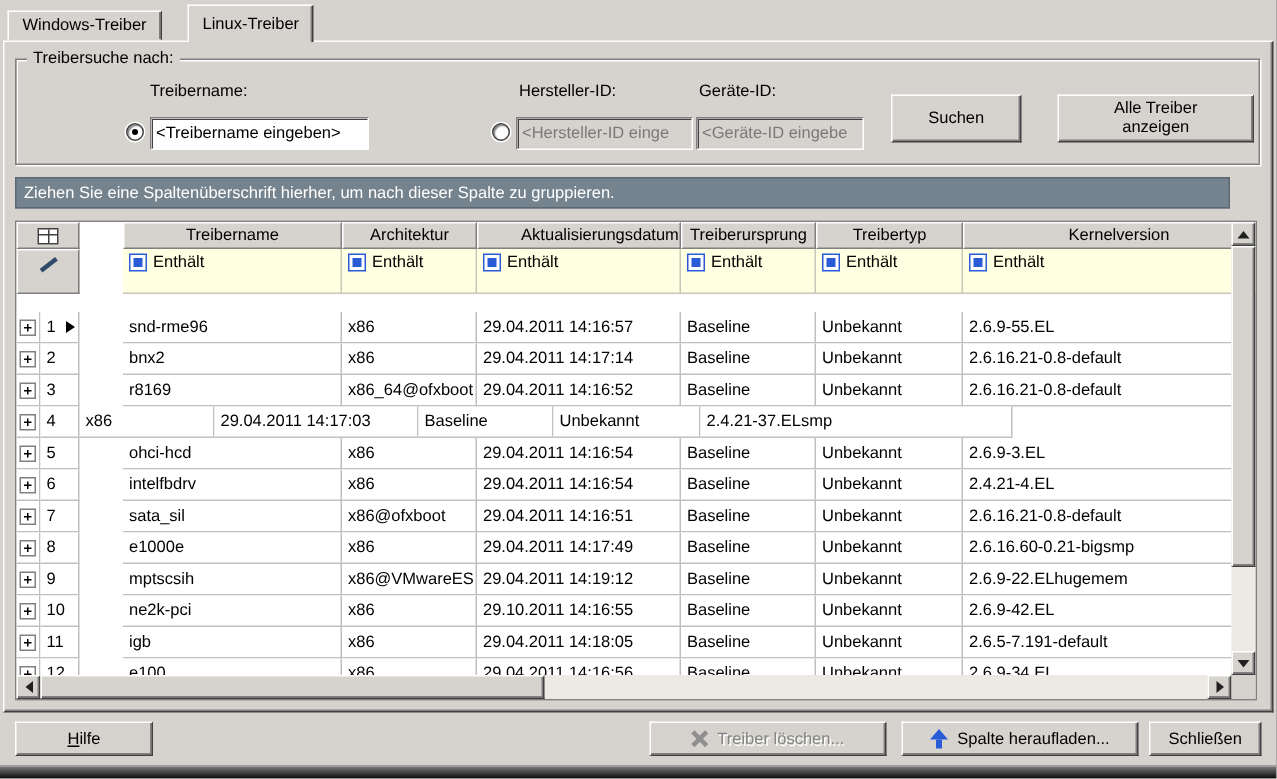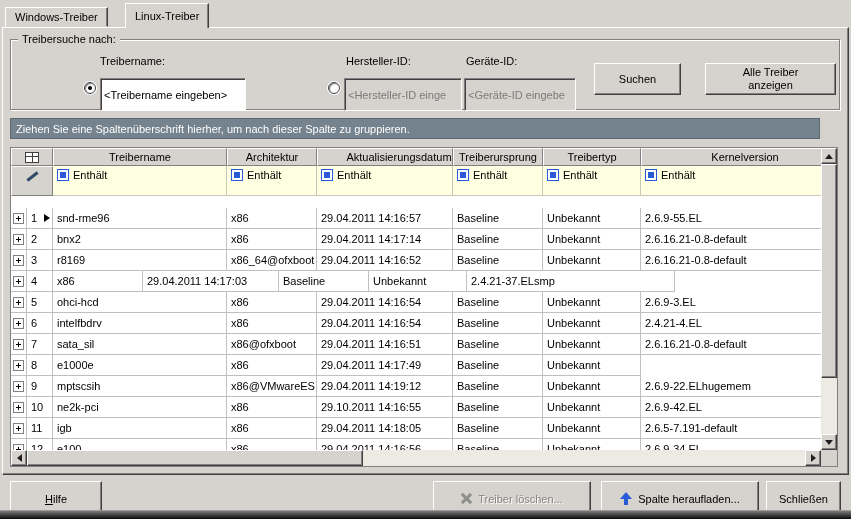--- a/index.html
+++ b/index.html
@@ -34,21 +34,21 @@
     box-shadow: inset -1px -1px 0 #808080;
   }
   
   .groupbox {
     position:absolute; left:10px; top:39px; width:830px; height:71px;
     border:1px solid #808080; box-shadow: 1px 1px 0 #ffffff, inset 1px 1px 0 #ffffff;
   }
   .legend { position:absolute; left:18px; top:33px; background:#d6d3ce; padding:0 4px; z-index:2; }
   .flabel { position:absolute; top:55px; white-space:nowrap; }
   .field {
-    position:absolute; top:78px; height:33px; font-family:inherit; font-size:11px;
+    position:absolute; top:78px; height:22px; font-family:inherit; font-size:11px;
     padding:1px 3px; background:#ffffff;
     border:1px solid; border-color:#808080 #ffffff #ffffff #808080;
     box-shadow: inset 1px 1px 0 #404040;
   }
   .field:disabled { background:#d6d3ce; color:#7a7a7a; }
   .radio {
     position:absolute; top:82px; width:12px; height:12px; border-radius:50%;
     background:#ffffff; border:1px solid #404040;
     box-shadow: inset 1px 1px 1px #808080, 0 0 0 1px #ffffff;
   }
@@ -66,21 +66,21 @@
   .grid {
     position:absolute; left:10px; top:147px; width:828px; height:320px;
     background:#ffffff; border:1px solid #808080; overflow:hidden;
   }
   .grid-header { position:absolute; left:0; top:0; width:810px; height:18px; display:flex; }
   .hcell {
     background:#d6d3ce; border:1px solid; border-color:#ffffff #808080 #808080 #ffffff;
     display:flex; align-items:center; justify-content:center;
     overflow:hidden; white-space:nowrap; flex:0 0 auto;
   }
-  .w-corner{width:42px;} .w-name{width:174px;} .w-arch{width:90px;} .w-date{width:136px;padding-left:28px;}
+  .w-corner{width:42px;} .w-name{width:146px;margin-left:29px;} .w-arch{width:90px;} .w-date{width:136px;padding-left:28px;}
   .w-origin{width:90px;} .w-type{width:98px;} .w-kernel{width:208px;}
   .filter-row { position:absolute; left:0; top:18px; width:810px; height:30px; display:flex; }
   .fcorner {
     width:42px; background:#d6d3ce; border:1px solid; border-color:#ffffff #808080 #808080 #ffffff;
     display:flex; align-items:flex-start; justify-content:center; padding-top:3px; flex:0 0 auto;
   }
   .fcell {
     background:#ffffe1; border-right:1px solid #c9c6ba; border-bottom:1px solid #c9c6ba;
     display:flex; align-items:flex-start; gap:4px; padding:3px 0 0 4px;
     overflow:hidden; white-space:nowrap; flex:0 0 auto;
@@ -141,21 +141,21 @@
   .hthumb {
     position:absolute; left:16px; top:0; width:336px; height:16px; background:#d6d3ce;
     border:1px solid; border-color:#ffffff #404040 #404040 #ffffff; box-shadow: inset -1px -1px 0 #808080;
   }
   .scorner { position:absolute; left:810px; top:302px; width:16px; height:16px; background:#d6d3ce; }
   .tri-up    { width:0;height:0;border-left:4px solid transparent;border-right:4px solid transparent;border-bottom:5px solid #202020; }
   .tri-down  { width:0;height:0;border-left:4px solid transparent;border-right:4px solid transparent;border-top:5px solid #202020; }
   .tri-left  { width:0;height:0;border-top:4px solid transparent;border-bottom:4px solid transparent;border-right:5px solid #202020; }
   .tri-right { width:0;height:0;border-top:4px solid transparent;border-bottom:4px solid transparent;border-left:5px solid #202020; }
   
-  .footer-btn { top:481px; height:35px; }
+  .footer-btn { top:481px; height:23px; }
   .bottom-edge {
     position:absolute; left:0; top:510px; width:851px; height:9px;
     background:linear-gradient(#7a7a7a, #0a0a0a); border-top:1px solid #9a9a9a;
   }
 </style>
 </head>
 <body>
 
 <div class="win">
 
@@ -350,20 +350,21 @@
         </div>
         <div class="cell cnum">
           <span>8</span>
 
         </div>
         <div class="cell w-name">e1000e</div>
         <div class="cell w-arch">x86</div>
         <div class="cell w-date">29.04.2011 14:17:49</div>
         <div class="cell w-origin">Baseline</div>
         <div class="cell w-type">Unbekannt</div>
+        <div class="cell w-kernel">2.6.16.60-0.21-bigsmp</div>
       </div>
         <div class="grow">
         <div class="cell cexpand">
           <span class="plusbox"></span>
         </div>
         <div class="cell cnum">
           <span>9</span>
 
         </div>
         <div class="cell w-name">mptscsih</div>

